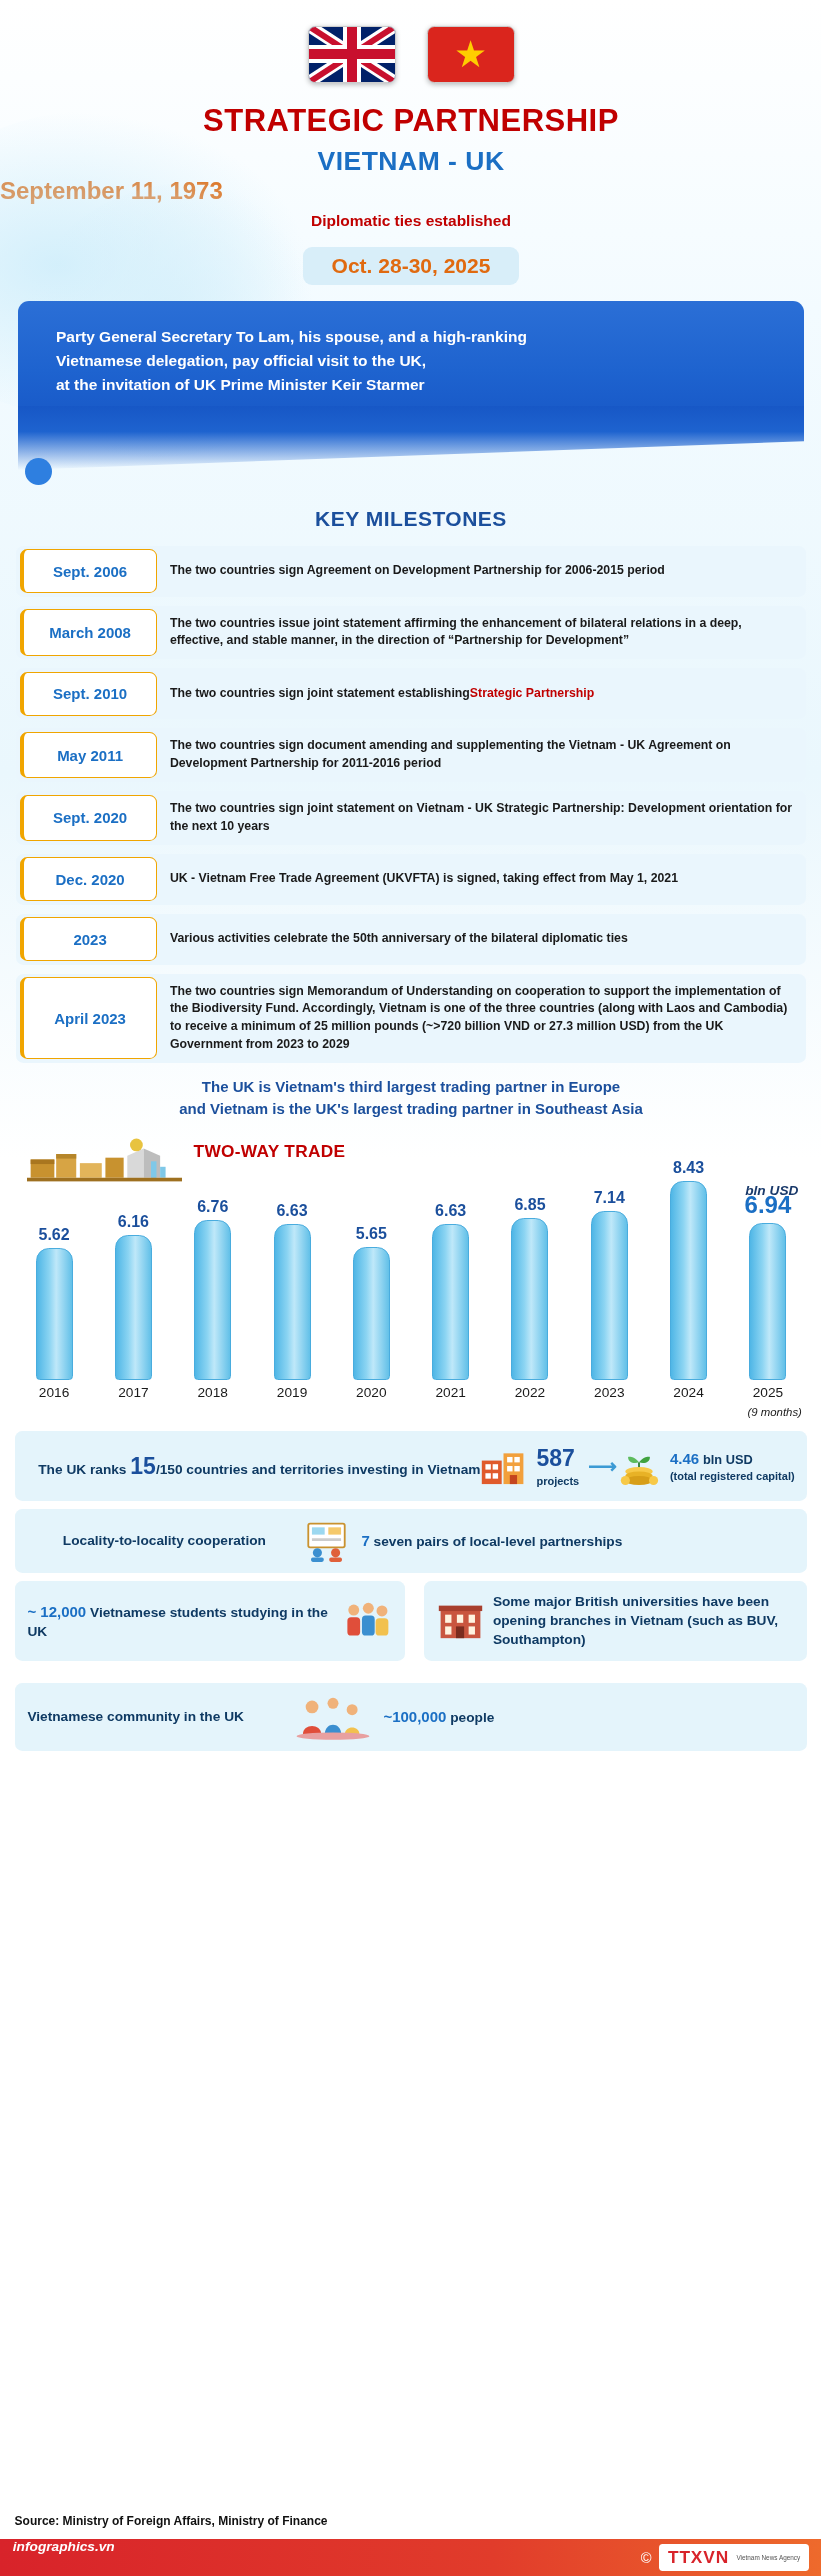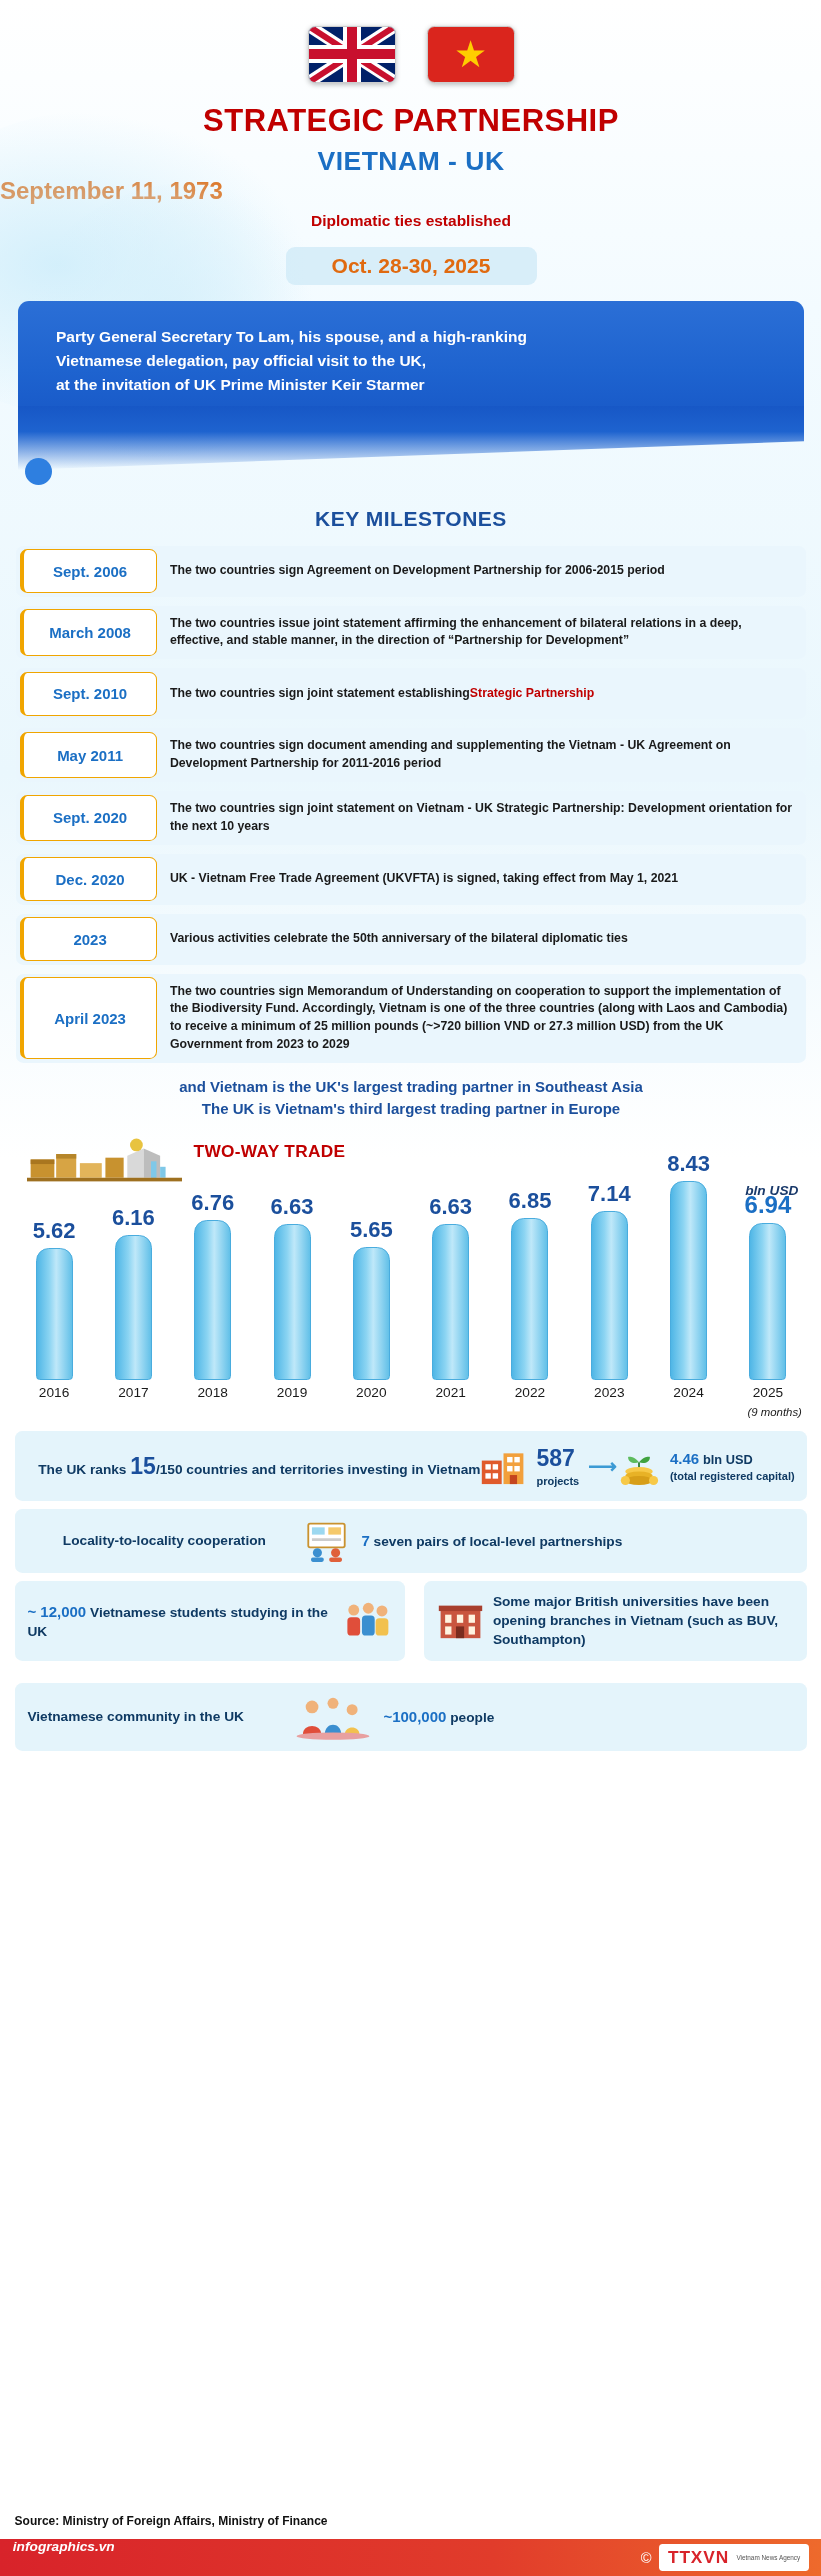--- a/index.html
+++ b/index.html
@@ -72,21 +72,21 @@
   }
   .title-date {
     text-align:left; margin-top: 0; color:#E06A10;
     font-size: 24px; font-weight: bold;
   }
   .title-note {
     text-align:center; margin-top: 7.3px; color:#C00000;
     font-size: 15.5px; font-weight: bold;
   }
   .date-badge {
-    margin: 16.4px auto 0; width: 251px; height: 38px;
+    margin: 16.4px auto 0; width: 216px; height: 38px;
     background: #D8EEF9; border-radius: 9px;
     display:flex; align-items:center; justify-content:center;
     color:#E06A10; font-size: 21px; font-weight:bold;
   }
 
   
   .banner {
     position: relative;
     margin: 16.4px 18px 0 18px;
     background: linear-gradient(180deg, #2B6FD6 0%, #1E63CF 55%, #1757C6 100%);
@@ -145,21 +145,21 @@
     position:absolute; left: 12.8px; top: 5.5px; width: 155px; height: 55px;
     pointer-events:none;
   }
   .bars {
     position:absolute; left: 0; right: 0; bottom: 0; height: 274px;
     display:flex; align-items:flex-end; justify-content: space-between;
     padding: 0 5.5px;
   }
   .bar-col { width: 68px; display:flex; flex-direction:column; align-items:center; }
   .bar-val {
-    font-size: 22px; color:#1B4F9C; font-weight:bold; margin-bottom: 3.7px;
+    font-size: 16px; color:#1B4F9C; font-weight:bold; margin-bottom: 3.7px;
   }
   .bar-val.last { font-size: 24px; color:#1B6FC4; }
   .bar {
     width: 37px;
     background: linear-gradient(90deg,#4FB6E6 0%, #8BD4F2 35%, #BFE8F9 55%, #62C0E8 100%);
     border-radius: 12.8px 12.8px 3.7px 3.7px;
     border: 0.9px solid #49ACDE;
   }
   .bar-year { font-size: 13.7px; color:#1A1A1A; margin-top: 5.5px; }
   .bln {
@@ -306,22 +306,22 @@
 
     <div class="ms-row">
       <div class="ms-date">April 2023</div>
       <div class="ms-text">
         <span>The two countries sign Memorandum of Understanding on cooperation to support the implementation of the Biodiversity Fund. Accordingly, Vietnam is one of the three countries (along with Laos and Cambodia) to receive a minimum of 25 million pounds (~&gt;720 billion VND or 27.3 million USD) from the UK Government from 2023 to 2029</span>
       </div>
     </div>
   </div>
 
   <div class="trade-head">
+    <div>The UK is Vietnam's third largest trading partner in Europe</div>
     <div>and Vietnam is the UK's largest trading partner in Southeast Asia</div>
-    <div>The UK is Vietnam's third largest trading partner in Europe</div>
   </div>
 
   <div class="chart-wrap">
     <svg class="cargo" viewBox="0 0 170 60">
       <rect x="4" y="30" width="26" height="20" fill="#C8922F"></rect>
       <rect x="4" y="30" width="26" height="5" fill="#A9761F"></rect>
       <rect x="32" y="24" width="22" height="26" fill="#D7A444"></rect>
       <rect x="32" y="24" width="22" height="5" fill="#B5852A"></rect>
       <rect x="58" y="34" width="24" height="16" fill="#E2B45A"></rect>
       <rect x="86" y="28" width="20" height="22" fill="#C8922F"></rect>

